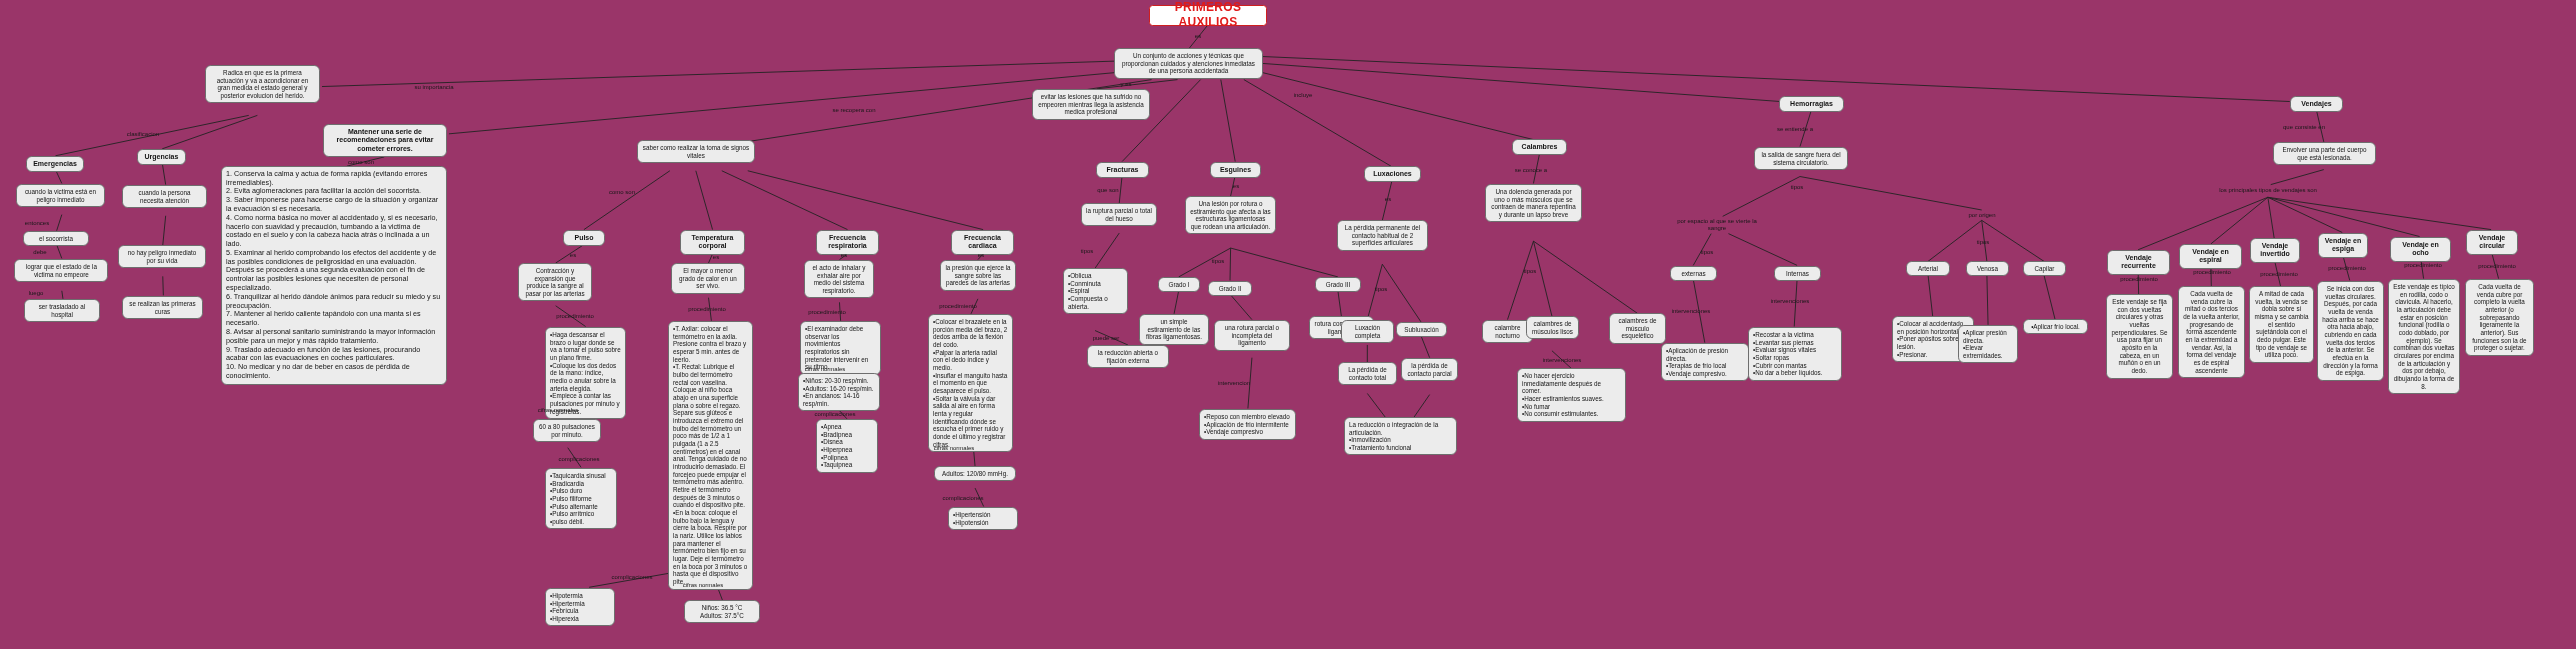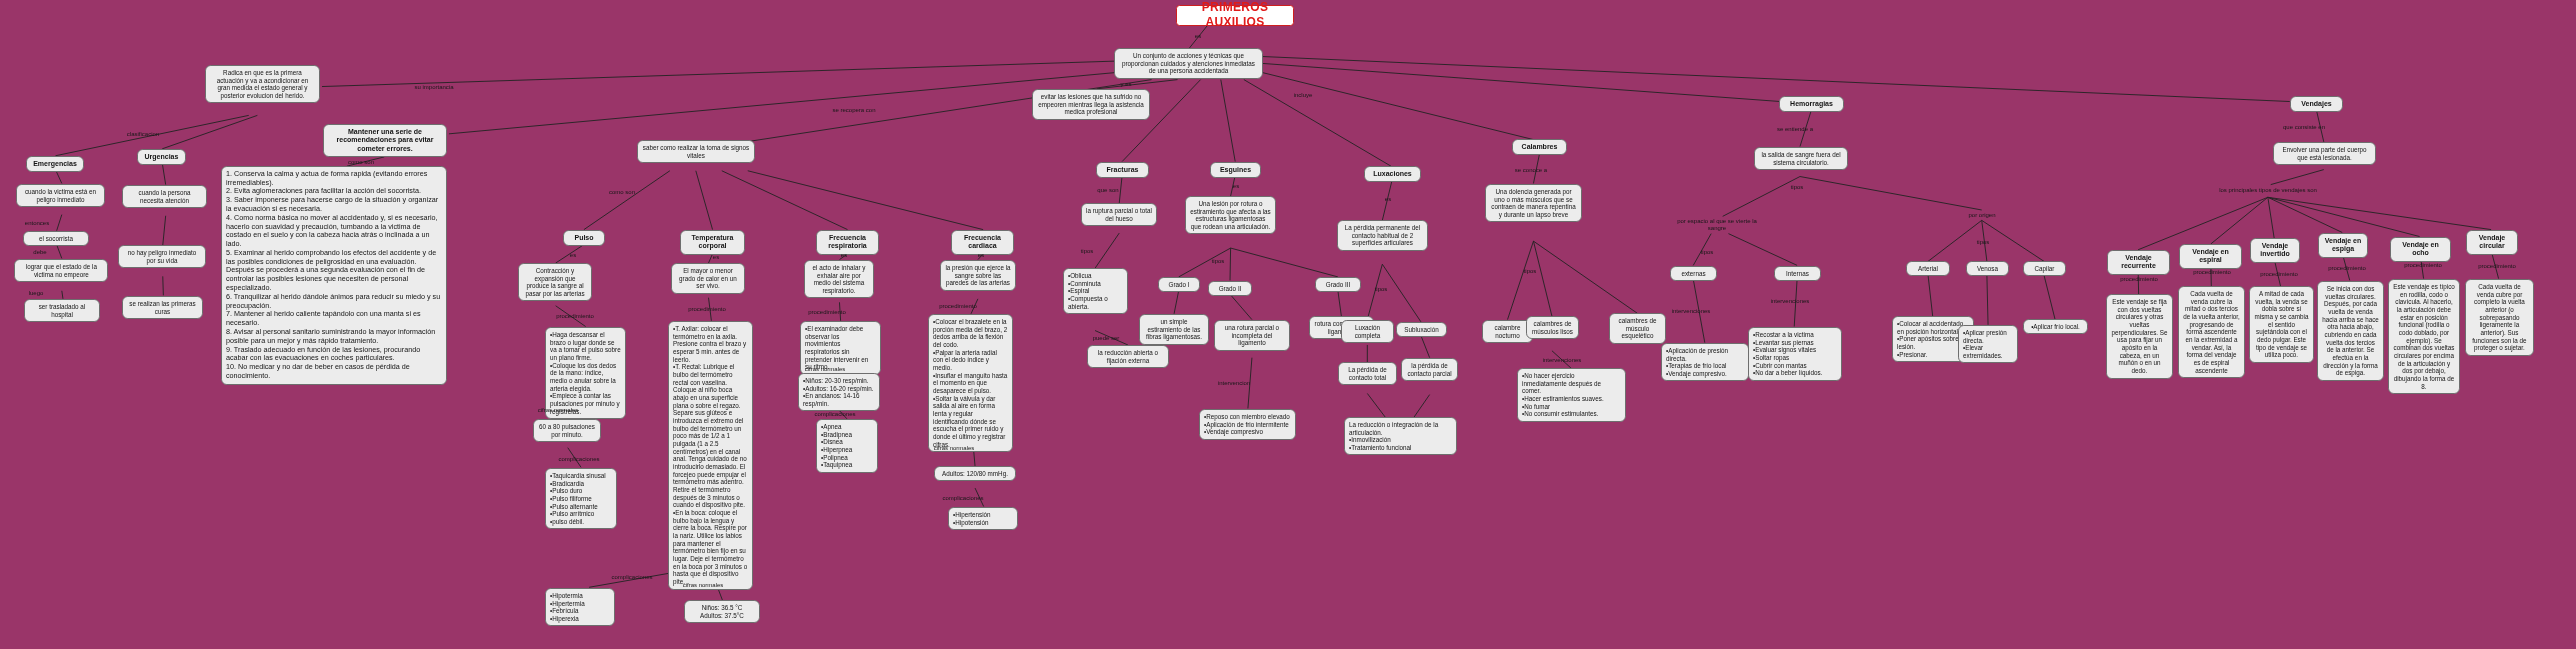--- a/index.html
+++ b/index.html
@@ -11,21 +11,21 @@
   .node {
     position:absolute; background:#ececec; border:0.6px solid #6e6e6e; border-radius:5.8px;
     padding:2.9px 4px; font-size:6.3px; line-height:1.22; color:#141414; text-align:center;
     white-space:pre-line; display:flex; align-items:center; justify-content:center;
   }
   .concept { font-weight:bold; font-size:7px; }
   .bl { text-align:left; align-items:flex-start; justify-content:flex-start; }
   .big { font-size:7.2px; }
   .title-node {
     background:#ffffff; border:1.2px solid #cf1f1f; color:#e01b1b; font-weight:bold;
-    font-size:12px; letter-spacing:0.3px; border-radius:3.5px;margin-left:27px;
+    font-size:12px; letter-spacing:0.3px; border-radius:3.5px;
   }
   .lbl {
     position:absolute; transform:translate(-50%,-50%); font-size:6px; color:#181818;
     white-space:nowrap; text-align:center; line-height:1.15;
   }
   .lbl.wrap { white-space:normal; }
 </style>
 </head>
 <body>
 

